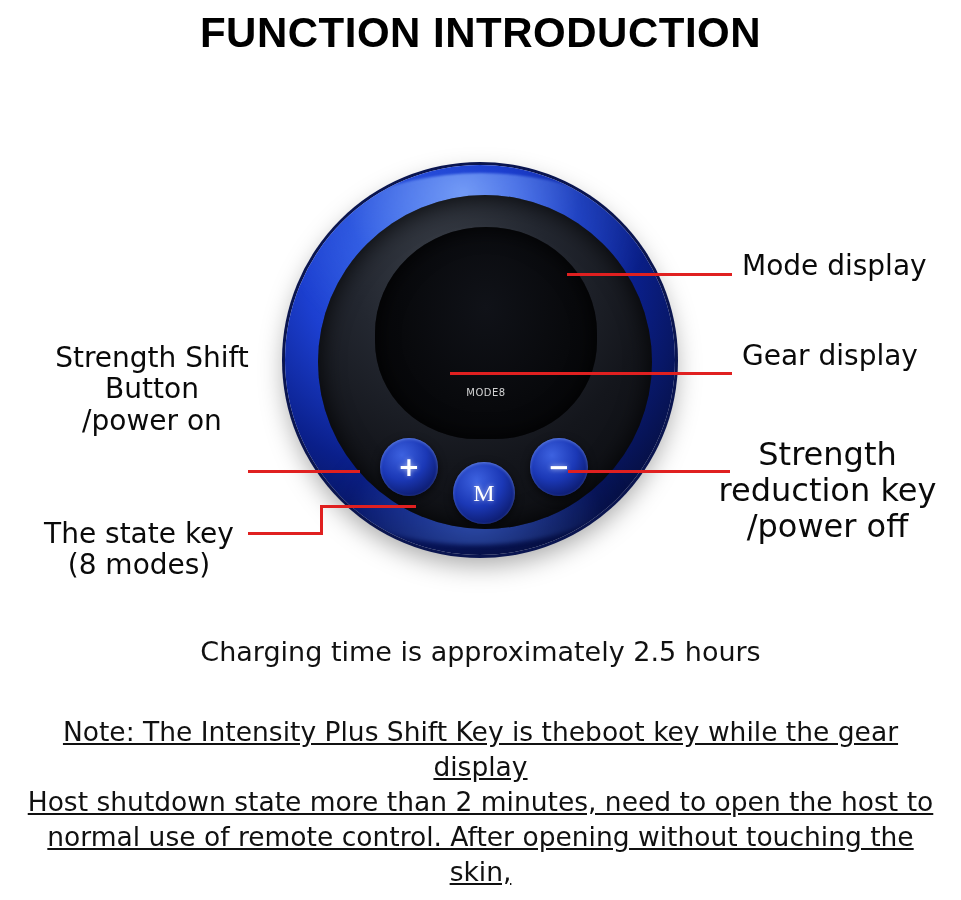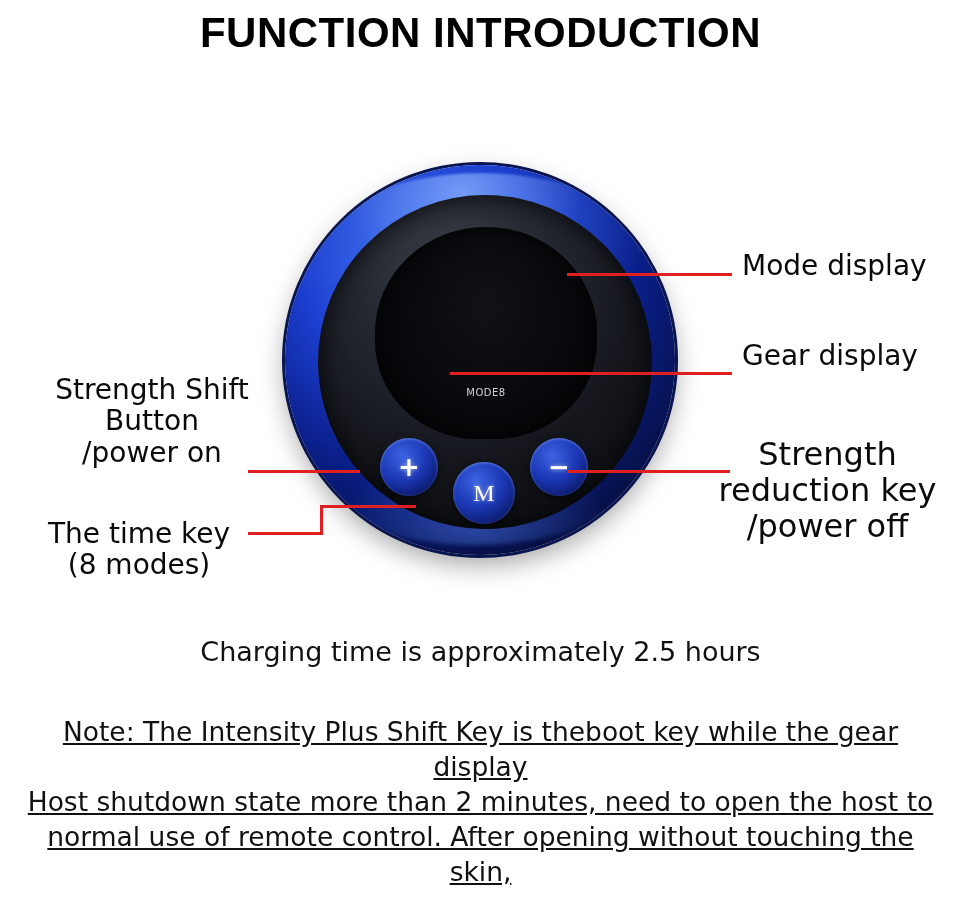--- a/index.html
+++ b/index.html
@@ -145,21 +145,21 @@
     font-family: "DejaVu Sans", sans-serif;
     color: #0a0a0a;
     line-height: 1.12;
   }
   .label-mode-display { left: 742px; top: 250px; font-size: 28px; white-space: nowrap; text-align: center; }
   .label-gear-display { left: 742px; top: 340px; font-size: 28px; white-space: nowrap; }
   .label-strength-reduction {
     left: 700px; top: 437px; width: 255px; font-size: 32px; text-align: center;
   }
   .label-strength-shift {
-    left: 18px; top: 374px; width: 268px; font-size: 28px; text-align: center;
+    left: 18px; top: 342px; width: 268px; font-size: 28px; text-align: center;
   }
   .label-mode-key {
     left: 8px; top: 518px; width: 262px; font-size: 28px; text-align: center;
   }
 
   
   .ldr { position: absolute; background: #e02020; }
   .ldr-h { height: 3px; }
   .ldr-v { width: 3px; }
 
@@ -228,21 +228,21 @@
   <div>/power off</div>
 </div>
 
 <div class="label label-strength-shift">
   <div>Strength Shift</div>
   <div>Button</div>
   <div>/power on</div>
 </div>
 
 <div class="label label-mode-key">
-  <div>The time key</div>
+  <div>The state key</div>
   <div>(8 modes)</div>
 </div>
 
 <div class="charging">Charging time is approximately 2.5 hours</div>
 
 <div class="note">
   <p>Note: The Intensity Plus Shift Key is theboot key while the gear display</p>
   <p>Host shutdown state more than 2 minutes, need to open the host to</p>
   <p>normal use of remote control. After opening without touching the skin,</p>
 

